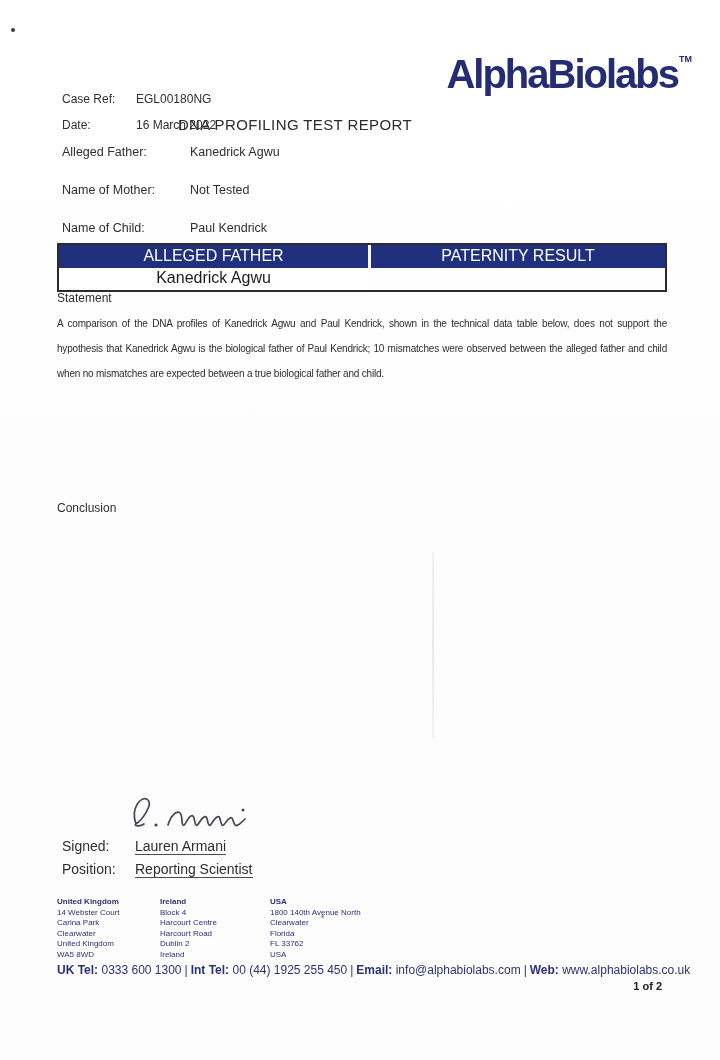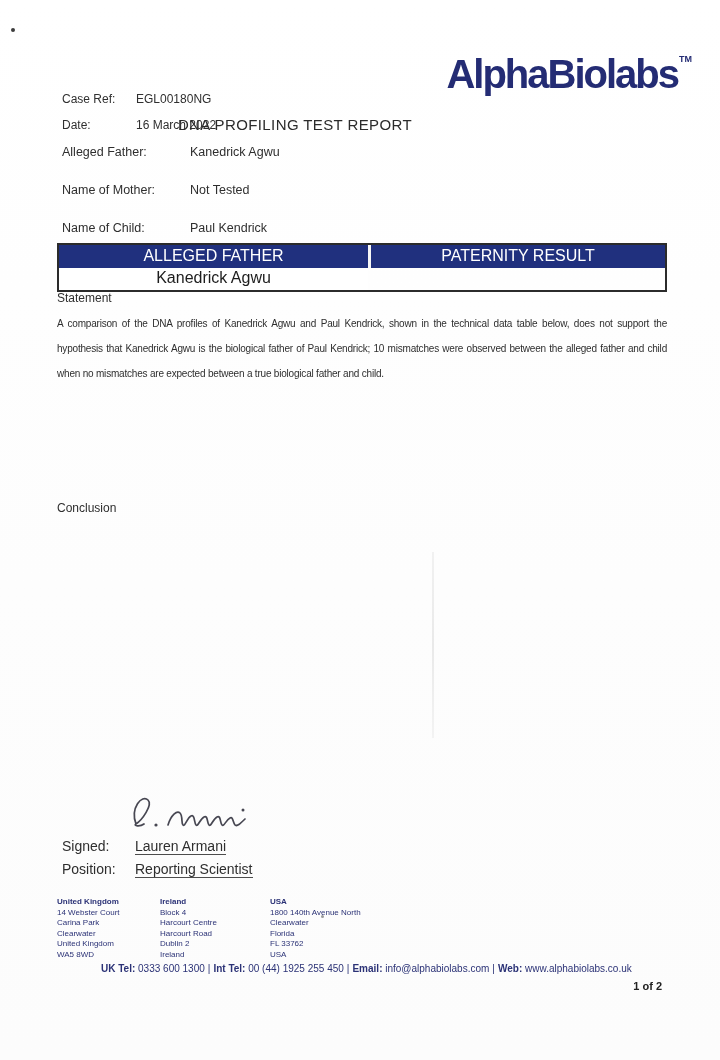--- a/index.html
+++ b/index.html
@@ -94,21 +94,21 @@
   .footer-addresses {
     position: absolute; left: 57px; top: 897px;
     display: flex; color: #2b3276;
     font-size: 8px; line-height: 10.5px; gap: 40px;
   }
   .footer-addresses .col1 { width: 63px; }
   .footer-addresses .col2 { width: 70px; }
   .addr-heading { font-weight: 700; }
   .contact-line {
     position: absolute; left: 57px; top: 963px;
-    font-size: 10px; color: #2b3276; white-space: nowrap; margin-left: 44px;
+    font-size: 12px; color: #2b3276; white-space: nowrap;
   }
   .contact-line b { font-weight: 700; }
   .contact-line .sep { margin: 0 3px; }
   .page-number {
     position: absolute; right: 58px; top: 980px;
     font-size: 11px; font-weight: 700; color: #222;
   }
 </style>
 </head>
 <body>

